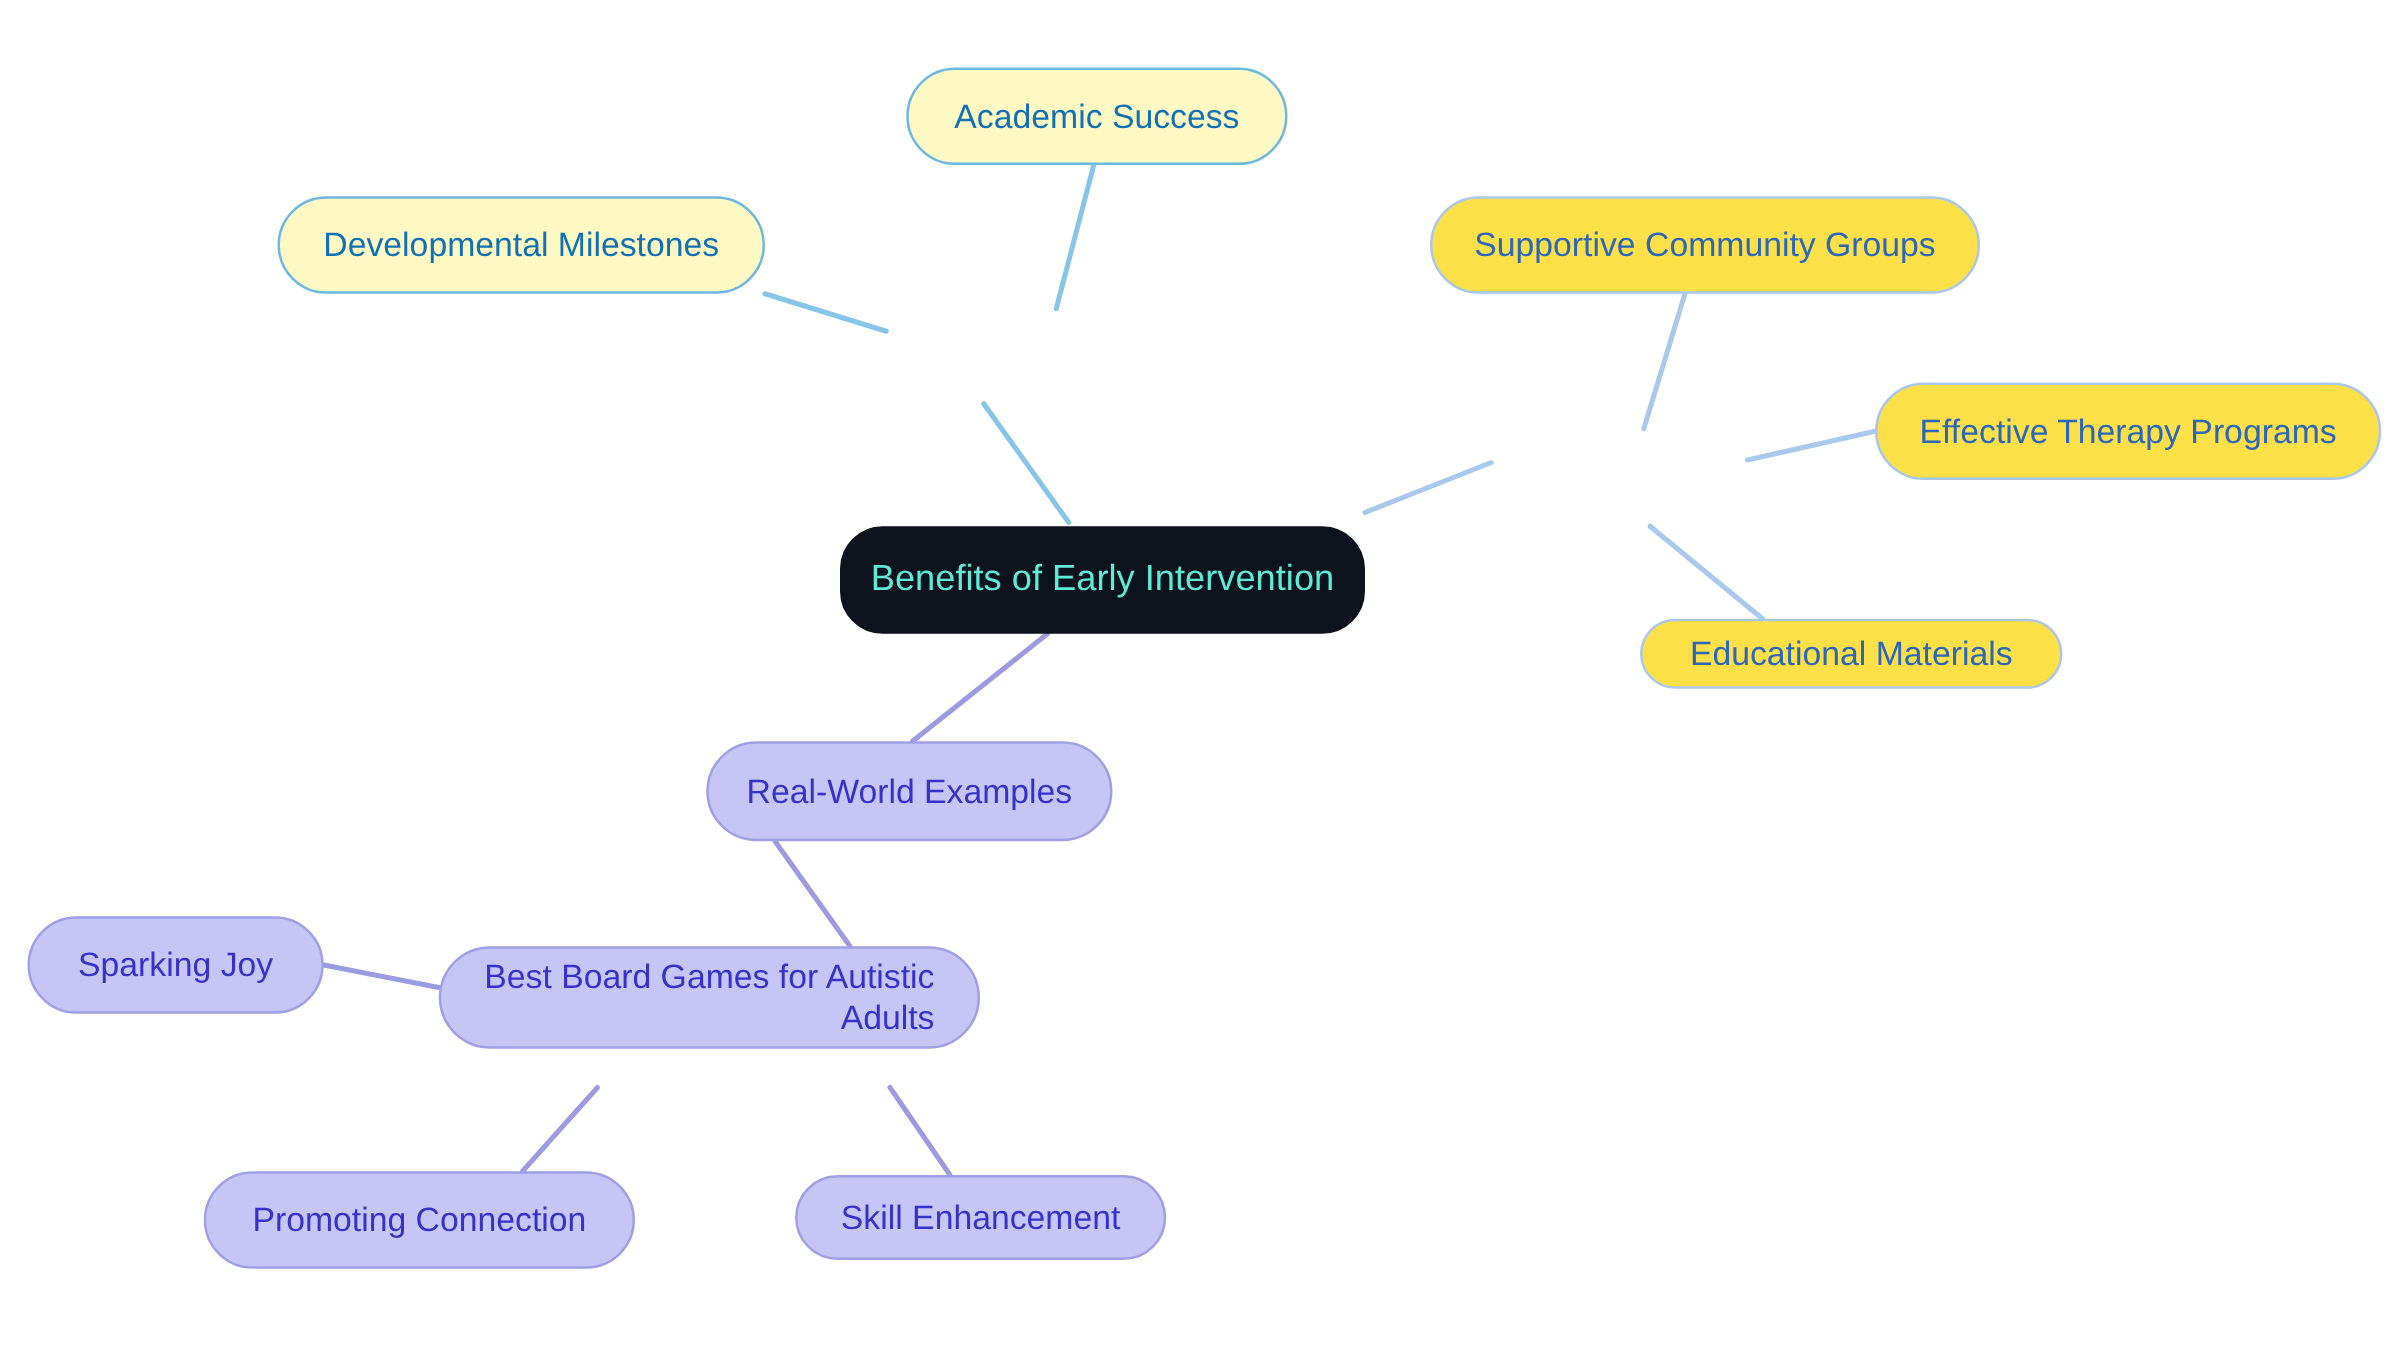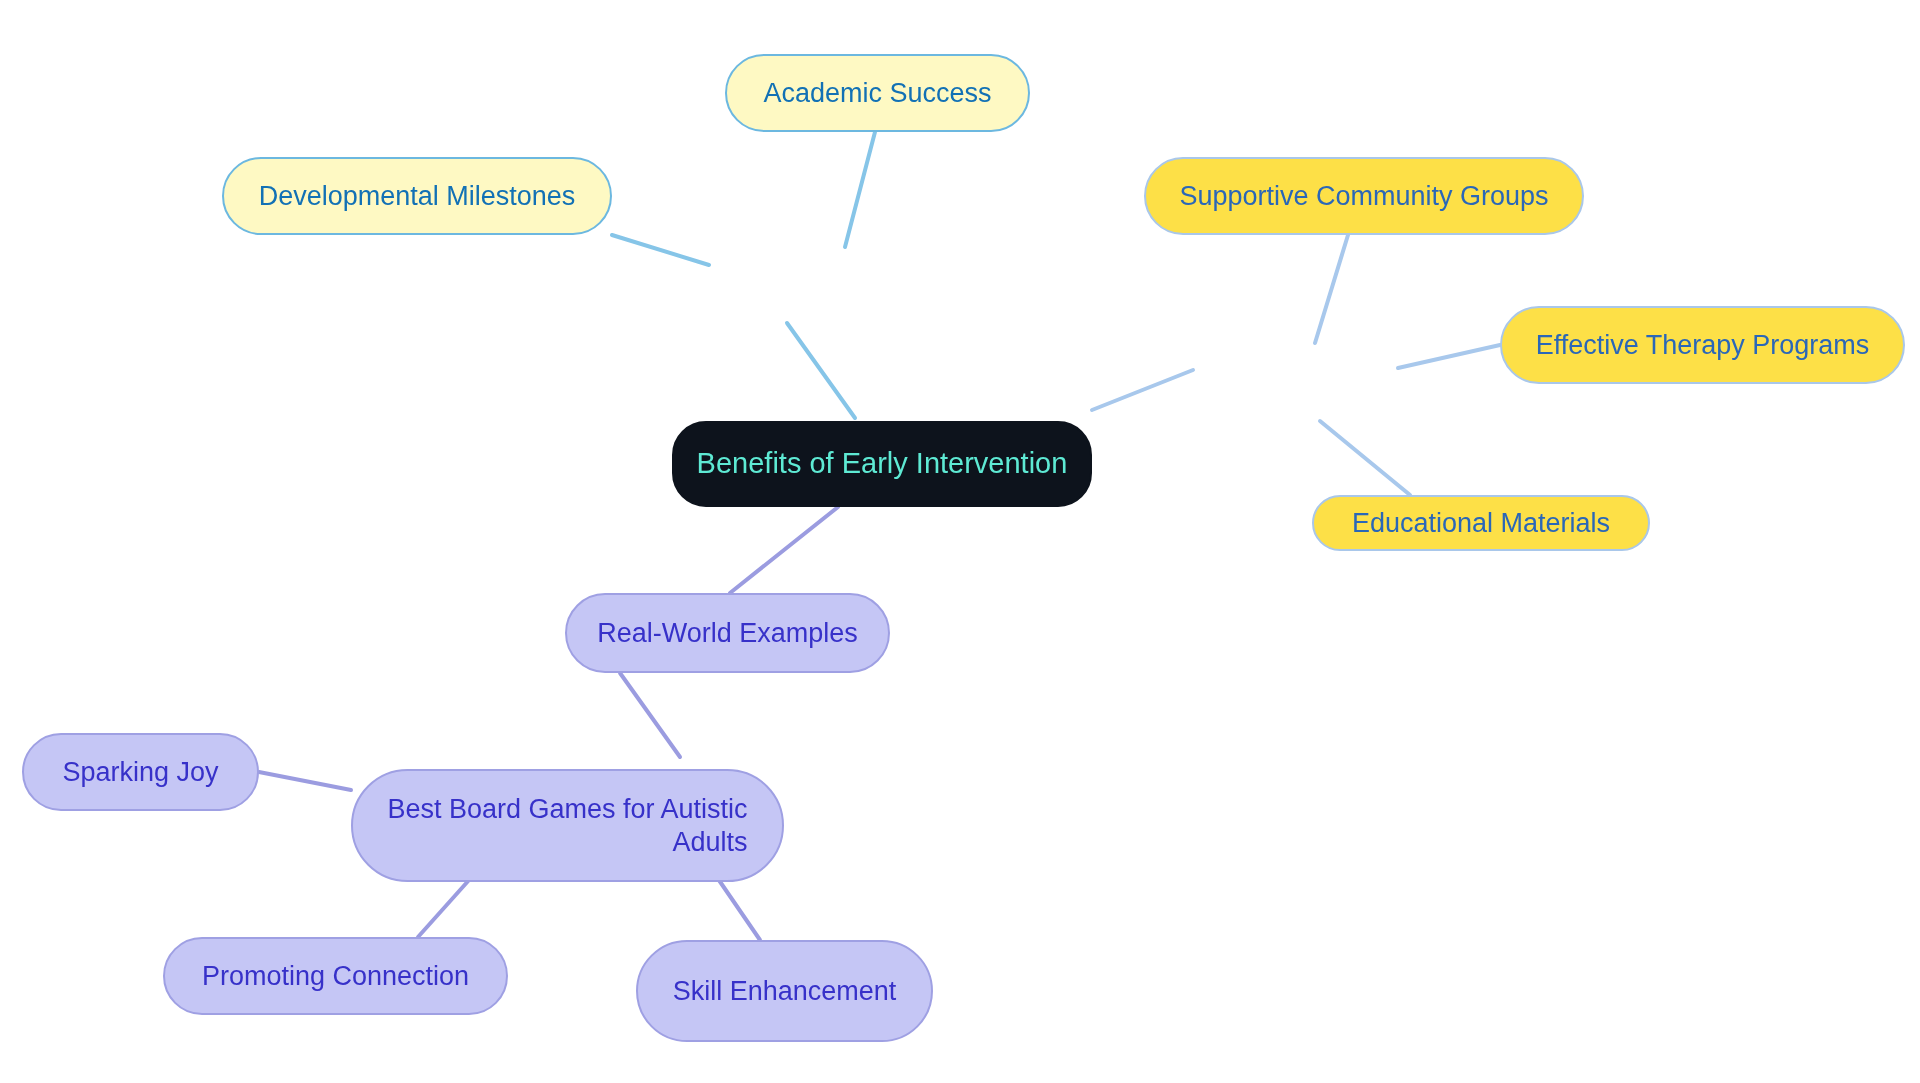--- a/index.html
+++ b/index.html
@@ -86,18 +86,18 @@
       <path d="M 478 870 L 418 937" fill="none" stroke="#9b9ce0" stroke-width="4" stroke-linecap="round"></path>
       <path d="M 712 870 L 760 940" fill="none" stroke="#9b9ce0" stroke-width="4" stroke-linecap="round"></path>
     </svg>
 <div class="node node-root" style="left: 672px; top: 421px; width: 420px; height: 86px;">Benefits of Early Intervention</div>
     <div class="node node-blue" style="left: 725px; top: 54px; width: 305px; height: 78px;">Academic Success</div>
     <div class="node node-blue" style="left: 222px; top: 157px; width: 390px; height: 78px;">Developmental Milestones</div>
     <div class="node node-lightblue" style="left: 1144px; top: 157px; width: 440px; height: 78px;">Supportive Community Groups</div>
     <div class="node node-lightblue" style="left: 1500px; top: 290px; width: 405px; height: 78px; margin-top: 16px;">Effective Therapy Programs</div>
     <div class="node node-lightblue" style="left: 1312px; top: 495px; width: 338px; height: 56px;">Educational Materials</div>
     <div class="node node-purple" style="left: 565px; top: 593px; width: 325px; height: 80px;">Real-World Examples</div>
-    <div class="node node-purple" style="left: 351px; top: 757px; width: 433px; height: 113px; margin-top: 12px;">Best Board Games for Autistic
+    <div class="node node-purple" style="left: 351px; top: 757px; width: 433px; height: 82px;">Best Board Games for Autistic
 Adults</div>
     <div class="node node-purple" style="left: 22px; top: 733px; width: 237px; height: 78px;">Sparking Joy</div>
     <div class="node node-purple" style="left: 163px; top: 937px; width: 345px; height: 78px;">Promoting Connection</div>
-    <div class="node node-purple" style="left: 636px; top: 940px; width: 297px; height: 102px;">Skill Enhancement</div>
+    <div class="node node-purple" style="left: 636px; top: 940px; width: 297px; height: 68px;">Skill Enhancement</div>
   </div>
 
 </body></html>

